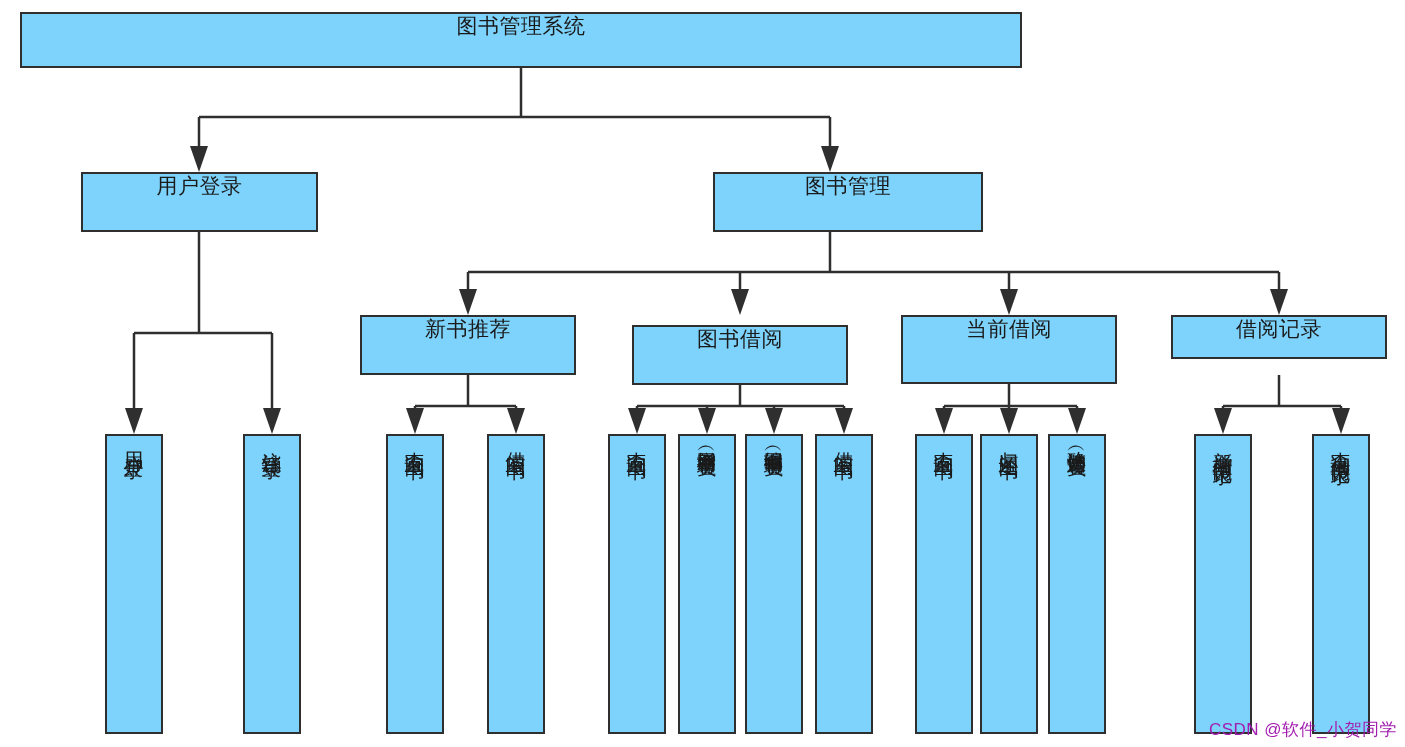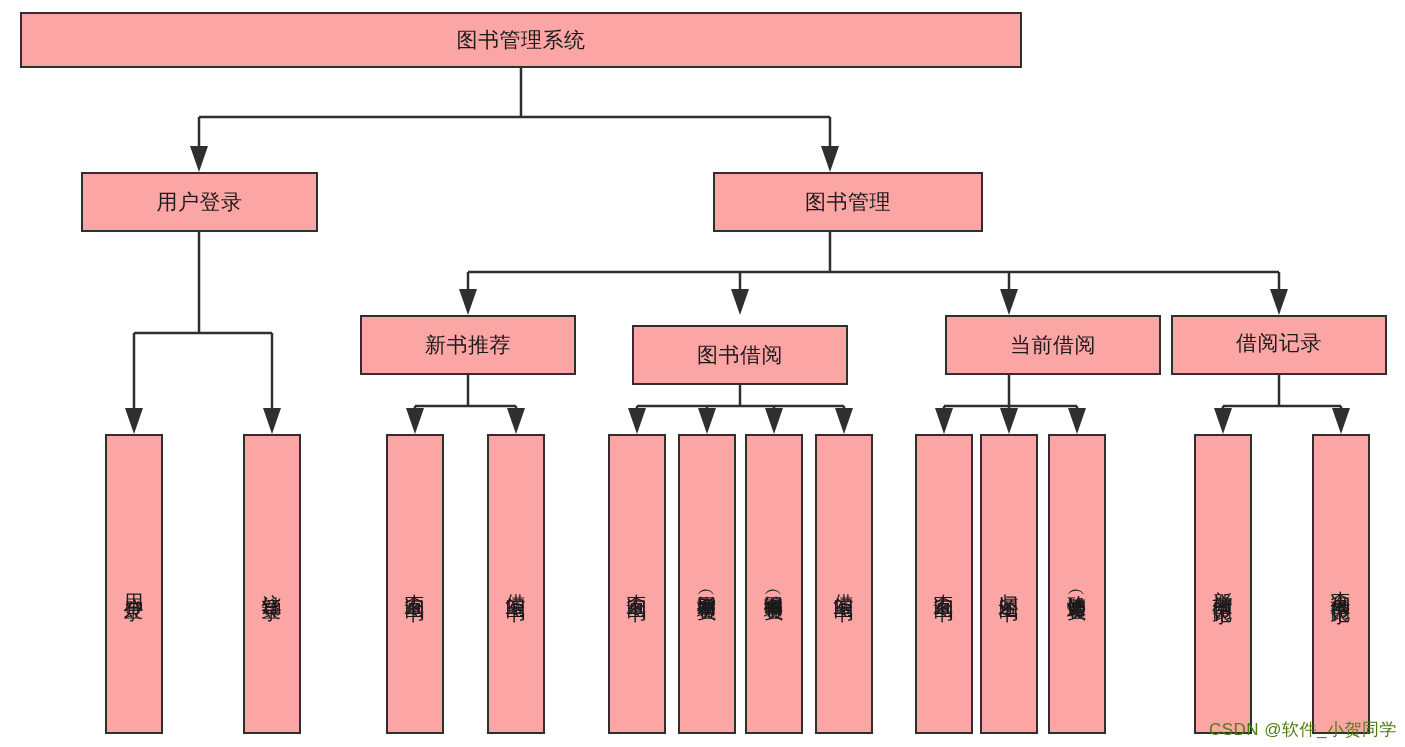--- a/index.html
+++ b/index.html
@@ -24,23 +24,23 @@
     left: 0;
     top: 0;
     width: 1405px;
     height: 747px;
     display: block;
   }
   .node-box {
     position: absolute;
     box-sizing: border-box;
     border: 2.5px solid #2f2f2f;
-    background: #fca5a5;
+    background: #7dd3fc;
     display: flex;
-    align-items: center;
+    align-items: flex-start;
     justify-content: center;
     color: #1a1a1a;
   }
   .node-label {
     font-size: 21px;
     line-height: 1.1;
     letter-spacing: 0.5px;
     white-space: nowrap;
     color: #1a1a1a;
   }
@@ -54,21 +54,21 @@
   }
   .node-label.vertical.tight {
     letter-spacing: 1px;
     font-size: 19px;
   }
   .watermark {
     position: absolute;
     right: 8px;
     bottom: 6px;
     font-size: 17px;
-    color: #4d7c0f;
+    color: #a21caf;
     white-space: nowrap;
     letter-spacing: 0.5px;
     pointer-events: none;
   }
 </style>
 </head>
 <body>
 
 <div id="diagram-root">
 
@@ -140,24 +140,24 @@
       </div>
       <div class="node-box" style="left: 713px; top: 172px; width: 270px; height: 60px;">
         <span class="node-label">图书管理</span>
       </div>
       <div class="node-box" style="left: 360px; top: 315px; width: 216px; height: 60px;">
         <span class="node-label">新书推荐</span>
       </div>
       <div class="node-box" style="left: 632px; top: 325px; width: 216px; height: 60px;">
         <span class="node-label">图书借阅</span>
       </div>
-      <div class="node-box" style="left: 901px; top: 315px; width: 216px; height: 60px; margin-left: 44px;">
+      <div class="node-box" style="left: 901px; top: 315px; width: 216px; height: 69px;">
         <span class="node-label">当前借阅</span>
       </div>
-      <div class="node-box" style="left: 1171px; top: 315px; width: 216px; height: 60px; font-family: Liberation Mono, monospace;">
+      <div class="node-box" style="left: 1171px; top: 315px; width: 216px; height: 44px;">
         <span class="node-label">借阅记录</span>
       </div>
       <div class="node-box" style="left: 105px; top: 434px; width: 58px; height: 300px;">
         <span class="node-label vertical">用户登录</span>
       </div>
       <div class="node-box" style="left: 243px; top: 434px; width: 58px; height: 300px;">
         <span class="node-label vertical">注销登录</span>
       </div>
       <div class="node-box" style="left: 386px; top: 434px; width: 58px; height: 300px;">
         <span class="node-label vertical">查询图书</span>

